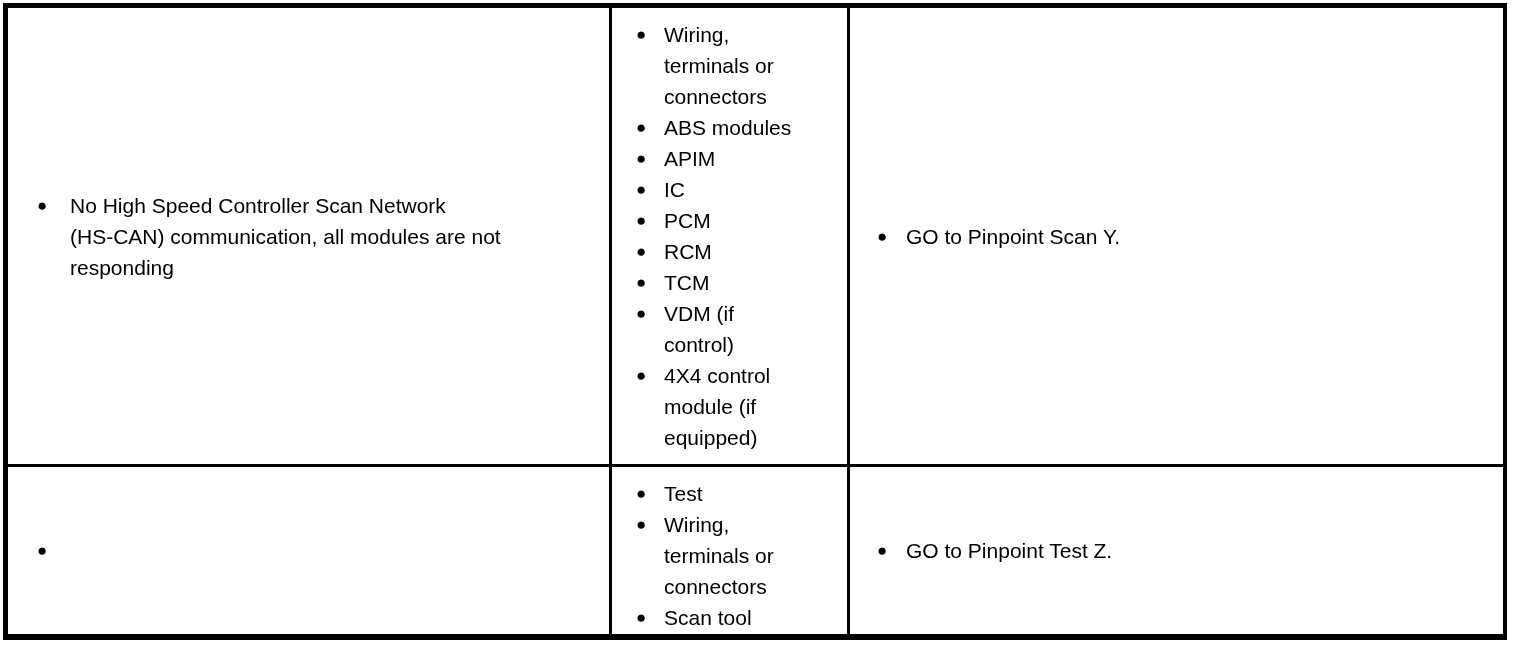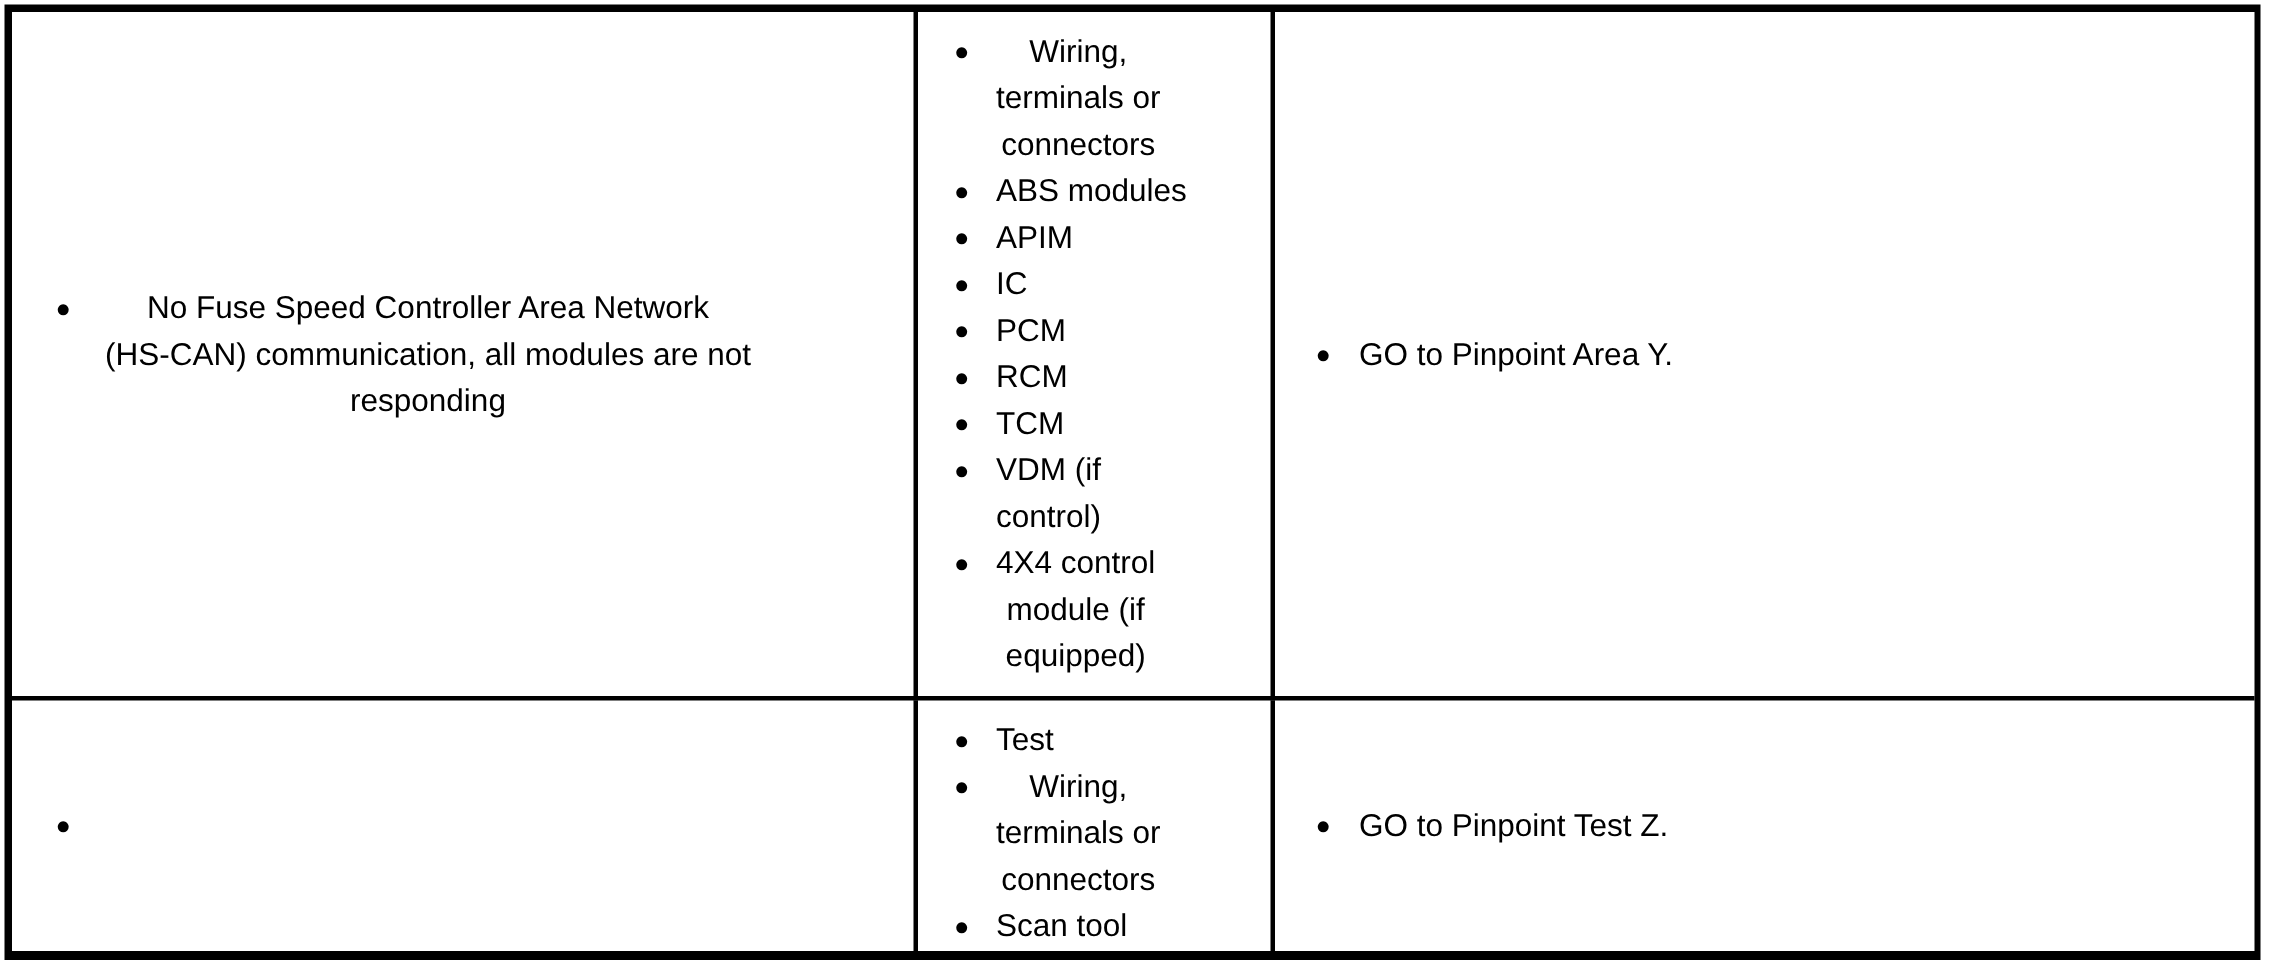--- a/index.html
+++ b/index.html
@@ -55,32 +55,31 @@
   .bullet {
     flex: 0 0 auto;
     font-size: 17px;
     line-height: 31px;
   }
   .cell.col-1 .bullet { width: 33px; }
   .cell.col-2 .bullet { width: 28px; }
   .cell.col-3 .bullet { width: 29px; }
   .bullet-text {
     white-space: pre-line;
-    text-align: center;
   }
 </style>
 </head>
 <body>
 
 <div class="symptom-table">
 
   <div class="cell row-1 col-1 v-center">
     <div class="bullet-item">
       <span class="bullet">●</span>
-      <span class="bullet-text">No Fuse Speed Controller Area Network
+      <span class="bullet-text">No High Speed Controller Scan Network
 (HS-CAN) communication, all modules are not
 responding</span>
     </div>
   </div>
 
   <div class="cell row-1 col-2 v-top">
     <div class="bullet-item">
       <span class="bullet">●</span>
       <span class="bullet-text">Wiring,
 terminals or
@@ -119,21 +118,21 @@
       <span class="bullet">●</span>
       <span class="bullet-text">4X4 control
 module (if
 equipped)</span>
     </div>
   </div>
 
   <div class="cell row-1 col-3 v-center">
     <div class="bullet-item">
       <span class="bullet">●</span>
-      <span class="bullet-text">GO to Pinpoint Area Y.</span>
+      <span class="bullet-text">GO to Pinpoint Scan Y.</span>
     </div>
   </div>
 
   <div class="cell row-2 col-1 v-center">
     <div class="bullet-item">
       <span class="bullet">●</span>
     </div>
   </div>
 
   <div class="cell row-2 col-2 v-top">

